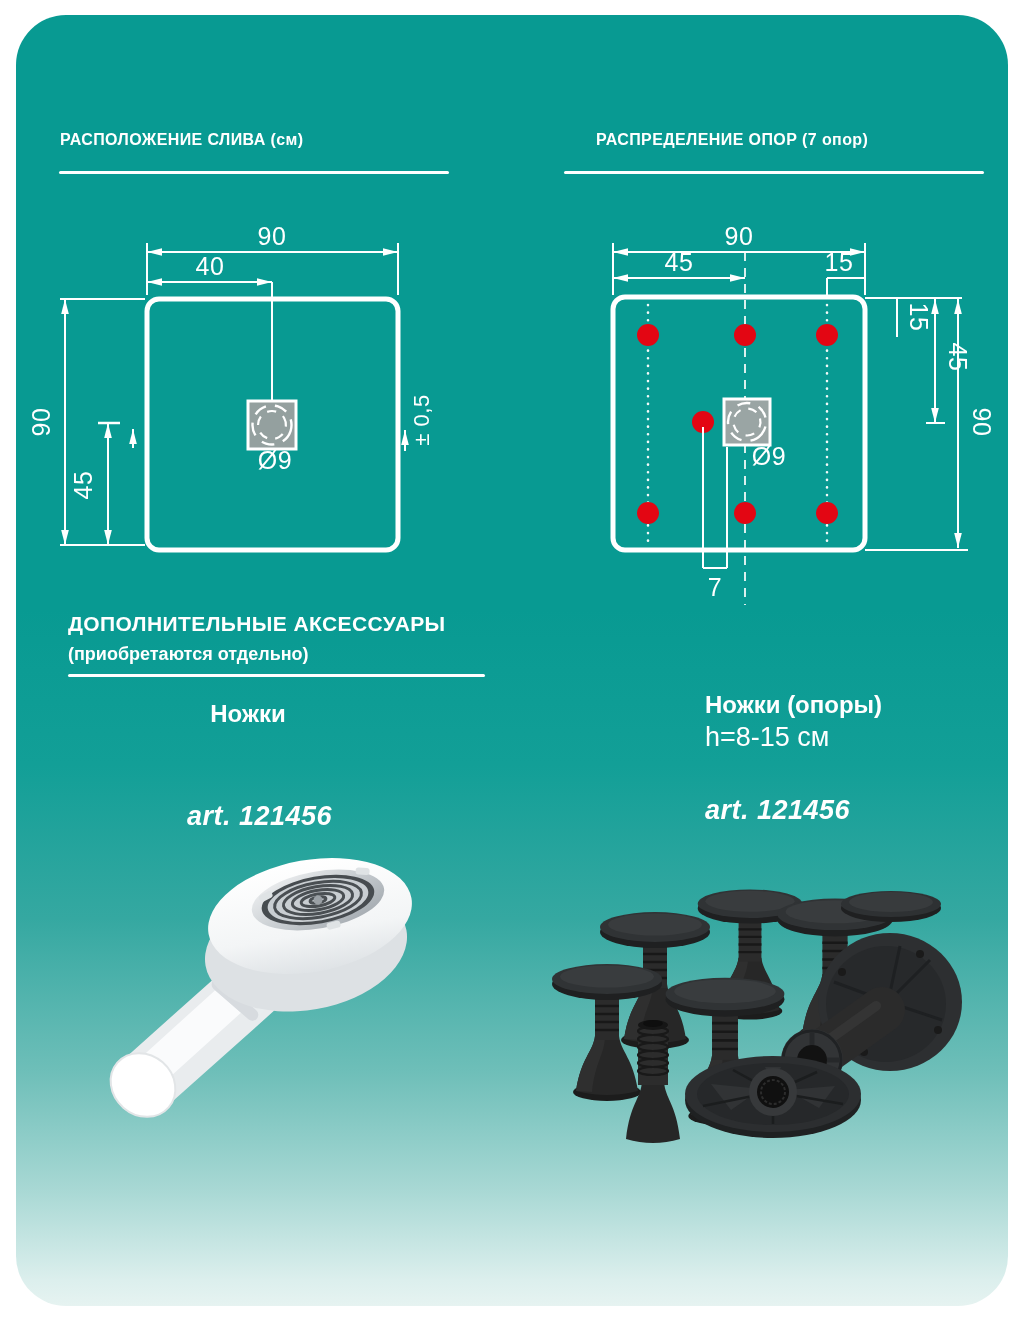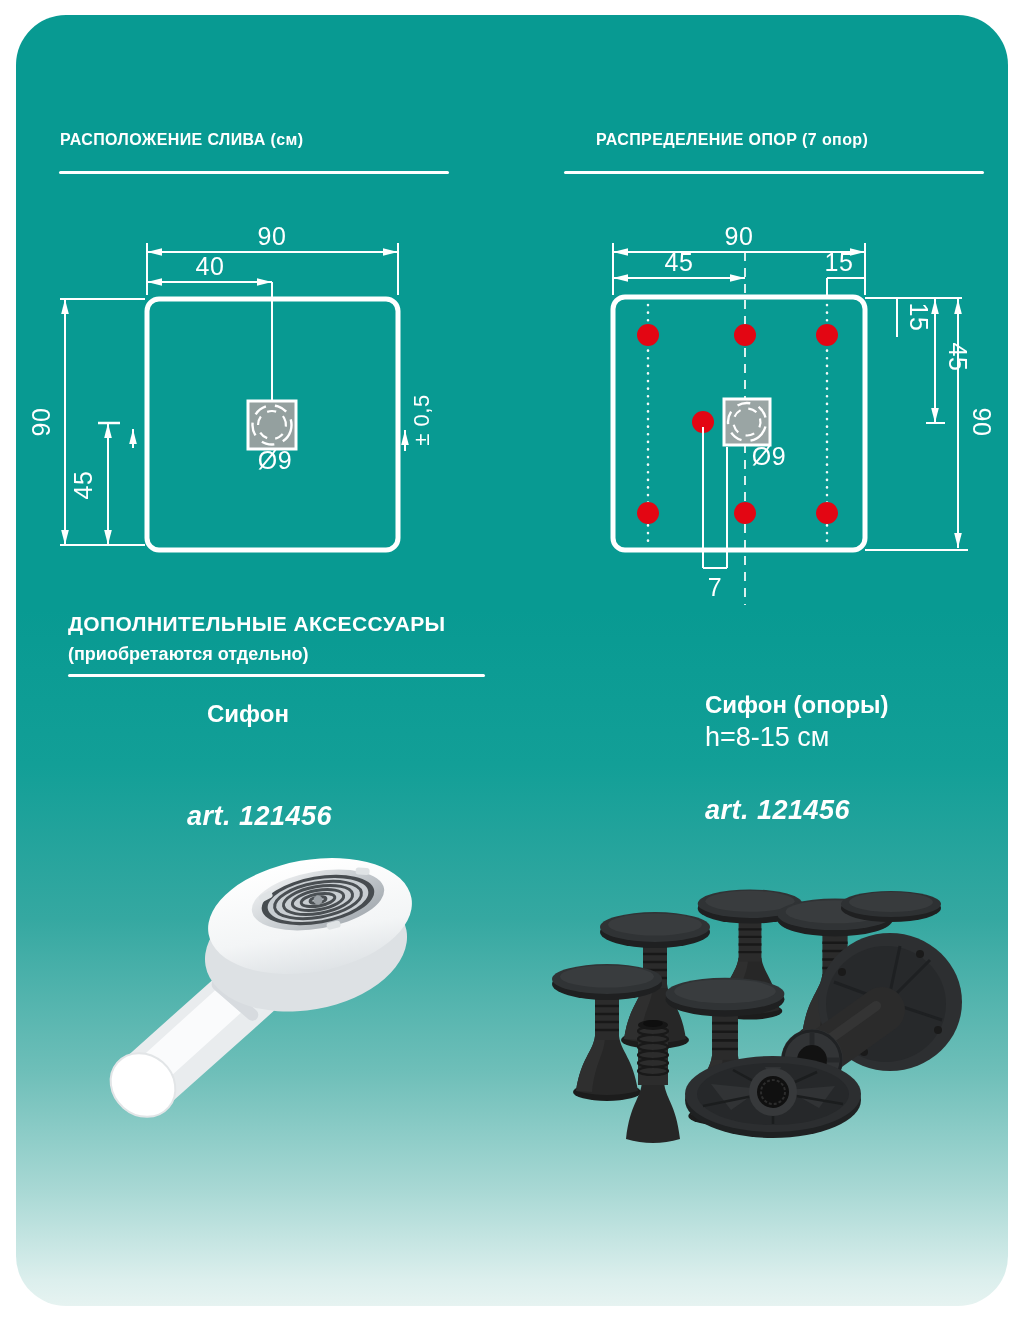--- a/index.html
+++ b/index.html
@@ -148,24 +148,24 @@
     <line x1="172" y1="232" x2="172" y2="353"></line>
     <line x1="148" y1="353" x2="172" y2="353"></line>
   </g>
   <text x="160" y="381" text-anchor="middle">7</text>
 </svg>
 
 <div class="abs h2" style="left:68px;top:612px;">ДОПОЛНИТЕЛЬНЫЕ АКСЕССУАРЫ</div>
 <div class="abs note" style="left:68px;top:644px;">(приобретаются отдельно)</div>
 <div class="rule" style="left:68px;top:674px;width:417px;"></div>
 
-<div class="abs item-label" style="left:148px;top:700px;width:200px;text-align:center;">Сифон</div>
+<div class="abs item-label" style="left:148px;top:700px;width:200px;text-align:center;">Ножки</div>
 <div class="abs art" style="left:187px;top:801px;">art. 121456</div>
 
-<div class="abs item-label-light" style="left:705px;top:691px;">Сифон (опоры)</div>
+<div class="abs item-label-light" style="left:705px;top:691px;">Ножки (опоры)</div>
 <div class="abs item-sub" style="left:705px;top:722px;">h=8-15 см</div>
 <div class="abs art" style="left:705px;top:795px;">art. 121456</div>
 
 <svg class="abs" style="left:60px;top:852px;" width="400" height="295" viewBox="0 0 400 295">
   <defs>
     <linearGradient id="bodyg" x1="0" y1="0" x2="0" y2="1">
       <stop offset="0" stop-color="#ffffff"></stop>
       <stop offset="0.65" stop-color="#f3f5f6"></stop>
       <stop offset="1" stop-color="#dfe3e6"></stop>
     </linearGradient>

